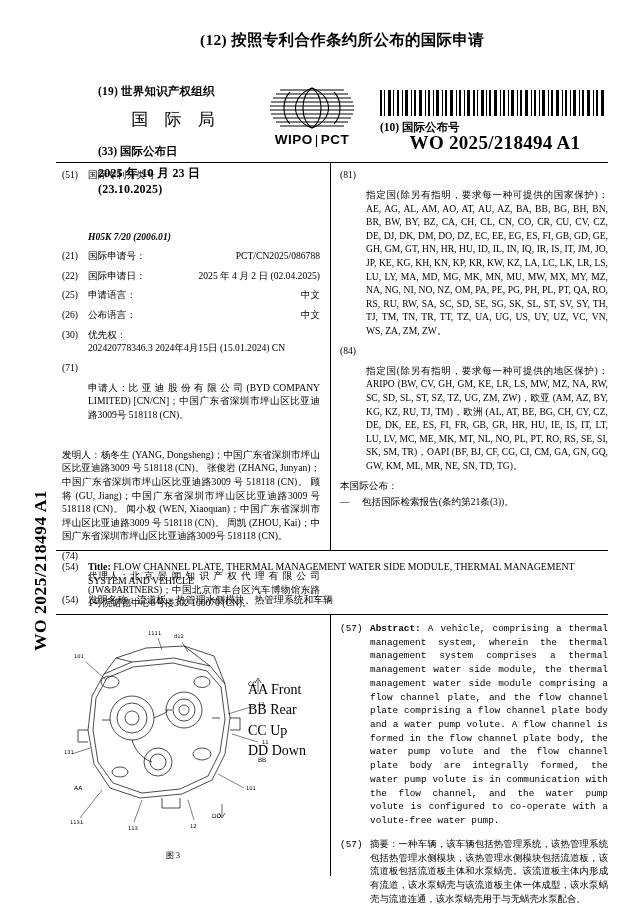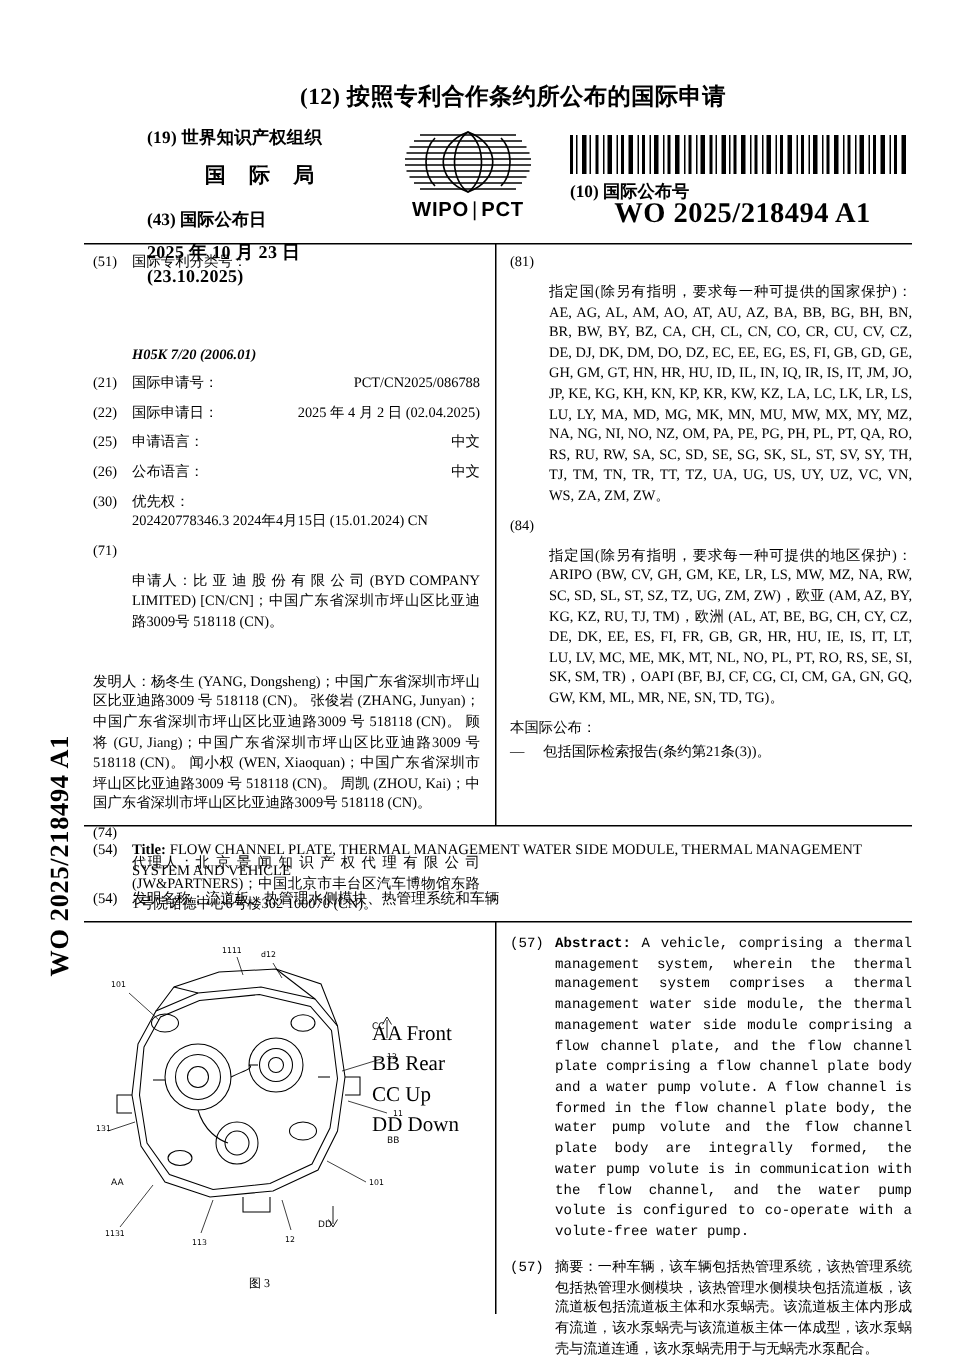--- a/index.html
+++ b/index.html
@@ -37,21 +37,21 @@
     font-size: 17.5px;
     font-weight: bold;
     letter-spacing: 0.5px;
     white-space: nowrap;
   }
 
   
   .hdr-title {
     position: absolute;
     left: 72px;
-    top: 54px;
+    top: 30px;
     width: 540px;
     text-align: center;
     font-size: 15.5px;
     font-weight: bold;
     letter-spacing: 0.3px;
   }
 
   .hdr-left {
     position: absolute;
     left: 98px;
@@ -59,22 +59,22 @@
     width: 150px;
   }
   .hdr-left .l1 {
     font-size: 11.5px;
     font-weight: bold;
     letter-spacing: 0.2px;
   }
   .hdr-left .l2 {
     margin-top: 9px;
     text-align: center;
-    font-size: 14px;
-    font-weight: bold;
+    font-size: 17px;
+    font-weight: normal;
     letter-spacing: 6px;
     padding-left: 6px;
   }
   .hdr-left .l3 {
     margin-top: 13px;
     font-size: 11.5px;
     font-weight: bold;
   }
   .hdr-left .l4 {
     margin-top: 6px;
@@ -213,21 +213,21 @@
 
   <div class="spine">
     <div class="spine-text">WO 2025/218494 A1</div>
   </div>
 
   <div class="hdr-title">(12) 按照专利合作条约所公布的国际申请</div>
 
   <div class="hdr-left">
     <div class="l1">(19) 世界知识产权组织</div>
     <div class="l2">国 际 局</div>
-    <div class="l3">(43) 国际公布日</div>
+    <div class="l3">(33) 国际公布日</div>
     <div class="l4">2025 年 10 月 23 日 (23.10.2025)</div>
   </div>
 
   <div class="logo">
     <svg width="104" height="44" viewBox="0 0 104 44">
       <g stroke="#000" stroke-width="1.1" fill="none">
         <path d="M20 4 L84 4"></path>
         <path d="M16 8 L88 8"></path>
         <path d="M13 12 L91 12"></path>
         <path d="M11 16 L93 16"></path>

